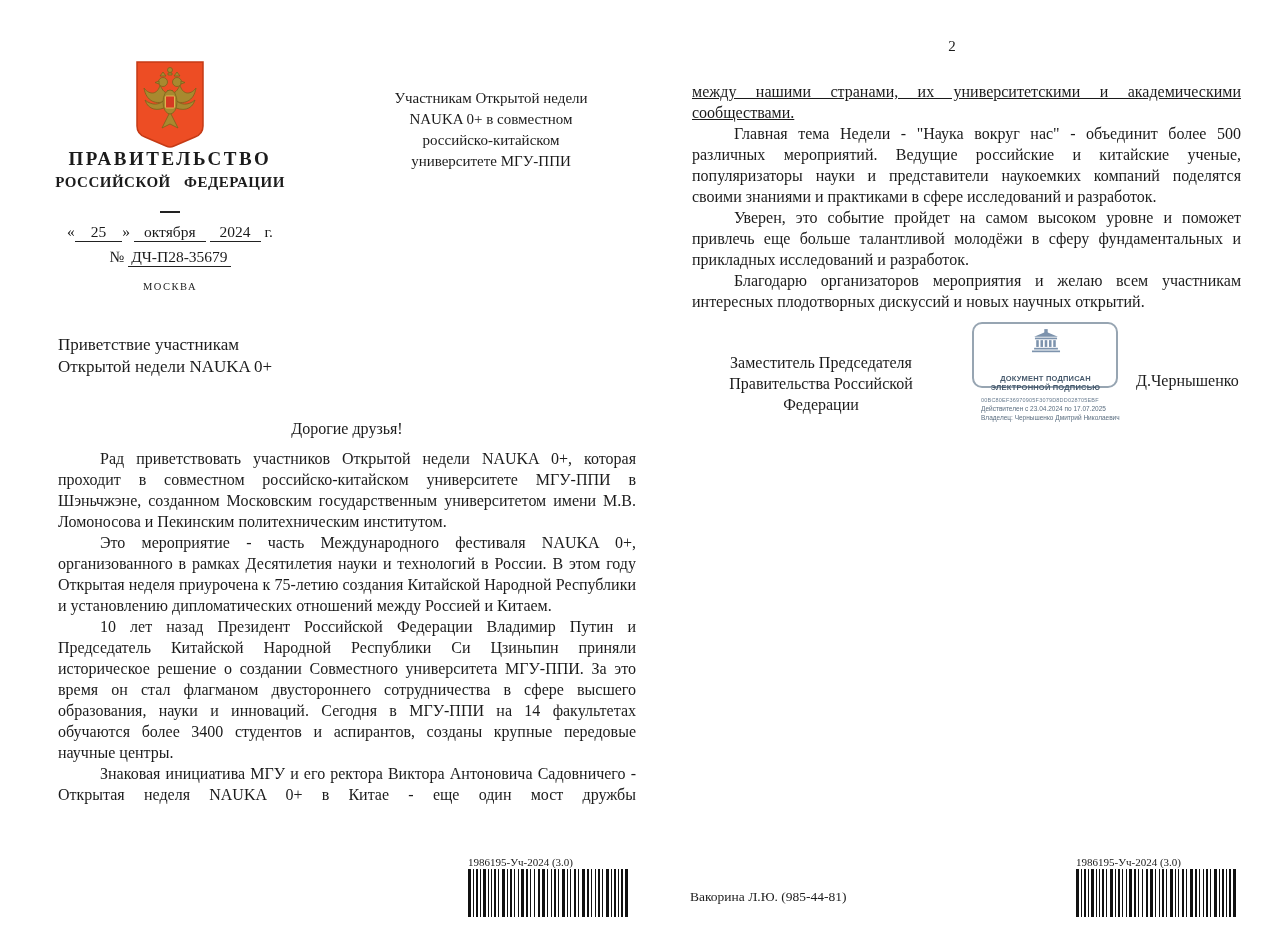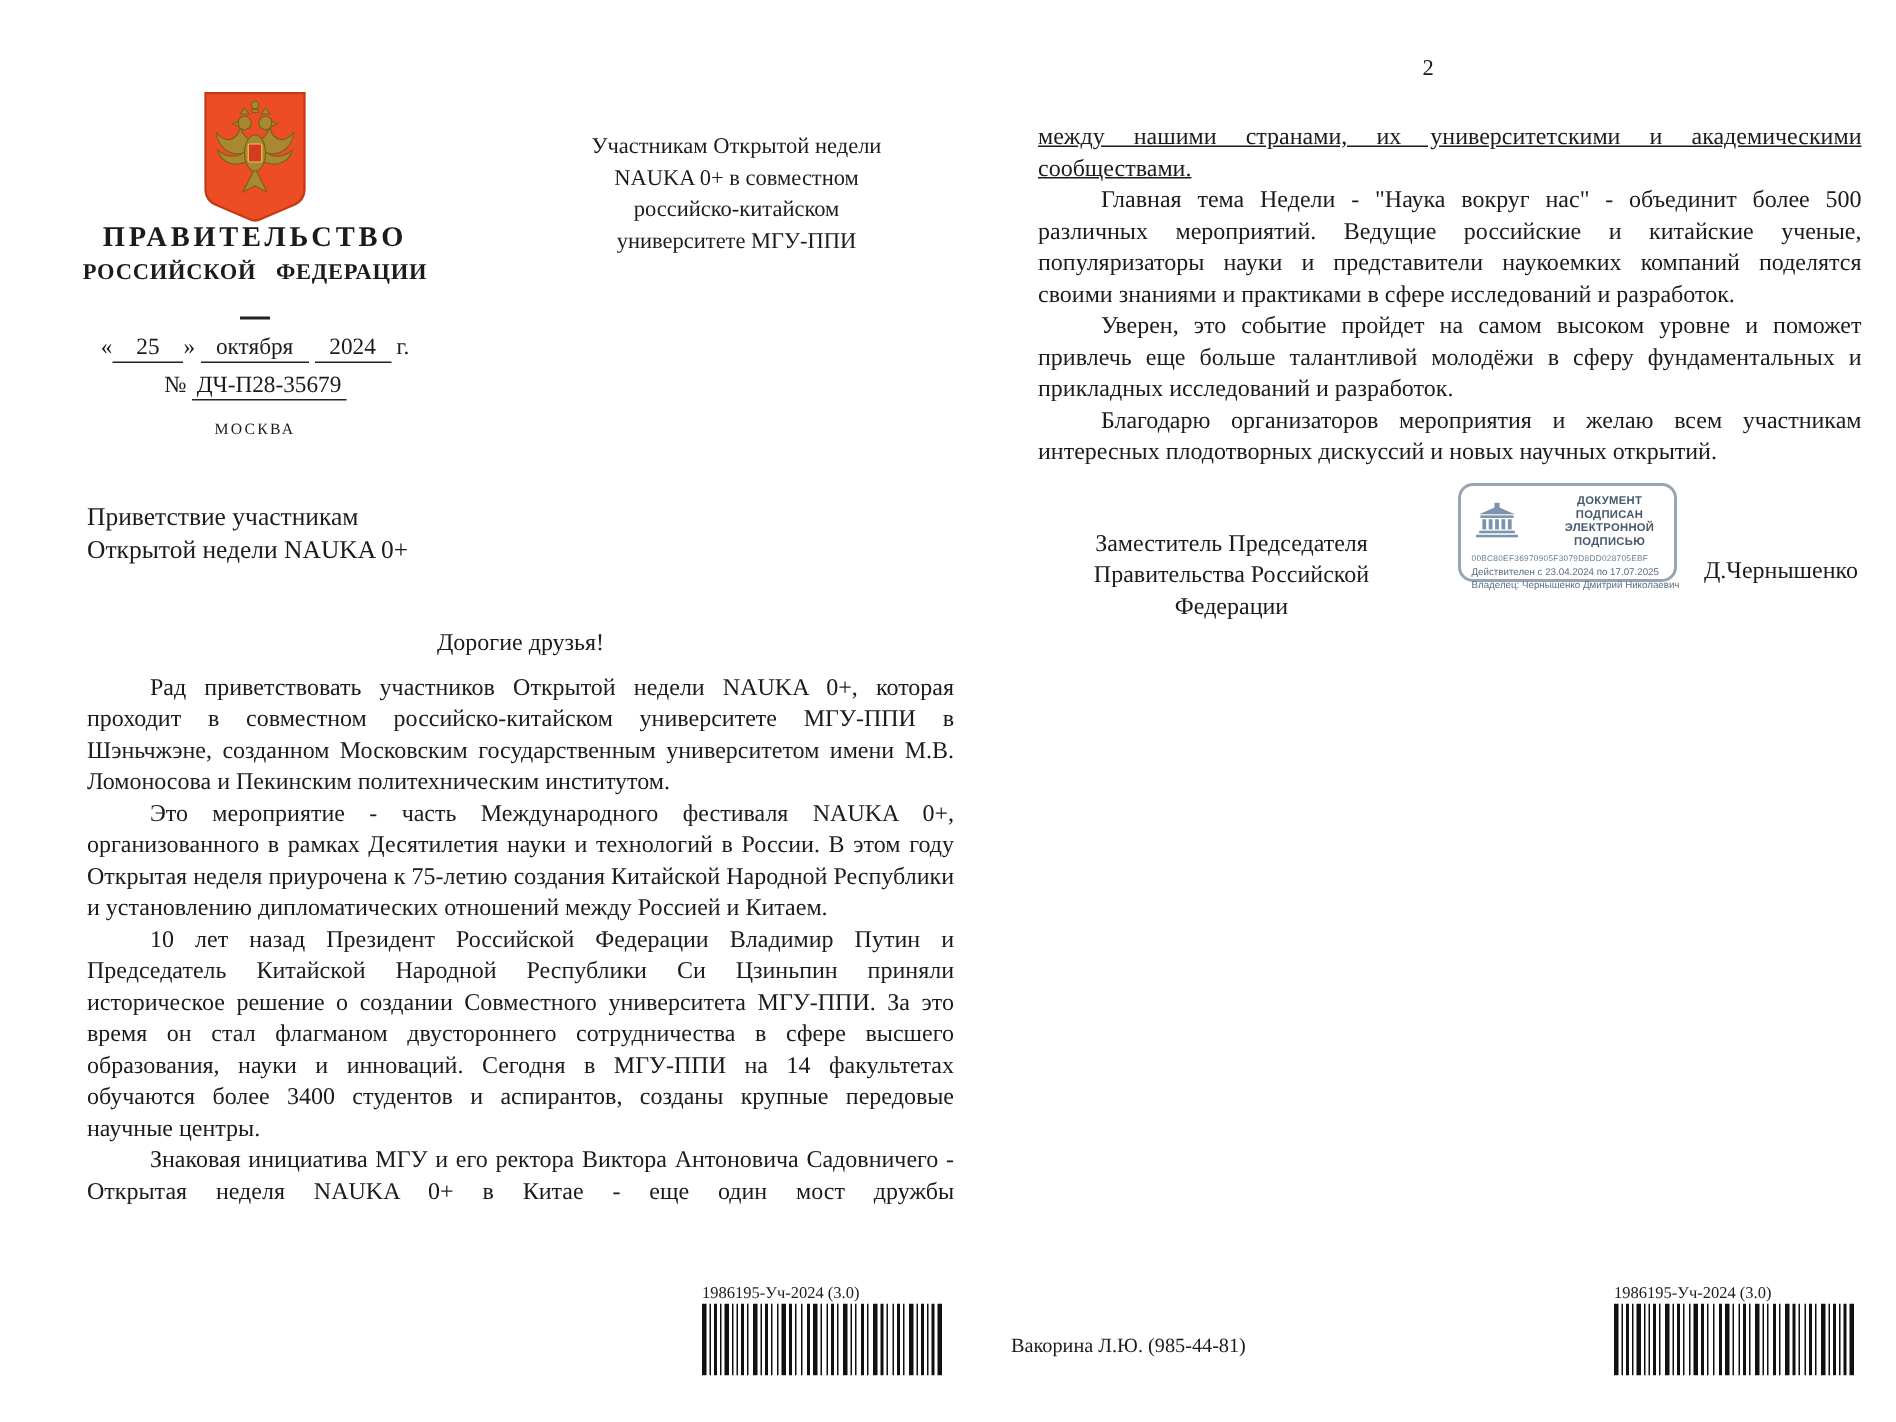--- a/index.html
+++ b/index.html
@@ -37,31 +37,31 @@
   .page-number{position:absolute;left:940px;top:38px;width:24px;text-align:center;font-size:15px;}
   
   .sign-position{position:absolute;left:690px;top:352px;width:262px;text-align:center;font-size:16px;line-height:21px;}
   .sign-name{position:absolute;left:1136px;top:372px;font-size:16px;white-space:nowrap;}
   
   .stamp{
     position:absolute;left:972px;top:322px;width:146px;height:66px;
     border:2px solid #97a5b2;border-radius:10px;background:#fff;box-sizing:border-box;
     font-family:"Liberation Sans","DejaVu Sans",sans-serif;color:#54697e;
   }
-  .stamp-head{display:flex;align-items:center;gap:21px;padding:5px 6px 2px 7px;}
+  .stamp-head{display:flex;align-items:center;gap:21px;padding:5px 6px 2px 7px;flex-direction:column;}
   .stamp-title{flex:1;text-align:center;font-size:7.5px;font-weight:bold;line-height:9px;color:#46596c;letter-spacing:.2px;}
   .stamp-lines{padding:2px 7px 0 7px;}
   .stamp-cert{font-size:5.5px;line-height:8px;letter-spacing:.2px;color:#6a7d90;white-space:nowrap;}
   .stamp-small{font-size:6.5px;line-height:9px;color:#5b6e80;white-space:nowrap;}
   
   .barcode-group{position:absolute;top:856px;text-align:left;}
   .bc-left{left:468px;width:166px;}
   .bc-right{left:1076px;width:160px;}
   .barcode-label{font-size:11px;line-height:13px;white-space:nowrap;}
-  .executor{position:absolute;left:674px;top:889px;font-size:13.5px;white-space:nowrap;}
+  .executor{position:absolute;left:690px;top:889px;font-size:13.5px;white-space:nowrap;}
 </style>
 </head>
 <body>
 
 <div class="canvas">
 
   <svg width="0" height="0" style="position:absolute" aria-hidden="true">
     <defs>
       <g id="bc" fill="#111">
         <rect x="0" y="0" width="3" height="48"></rect>

